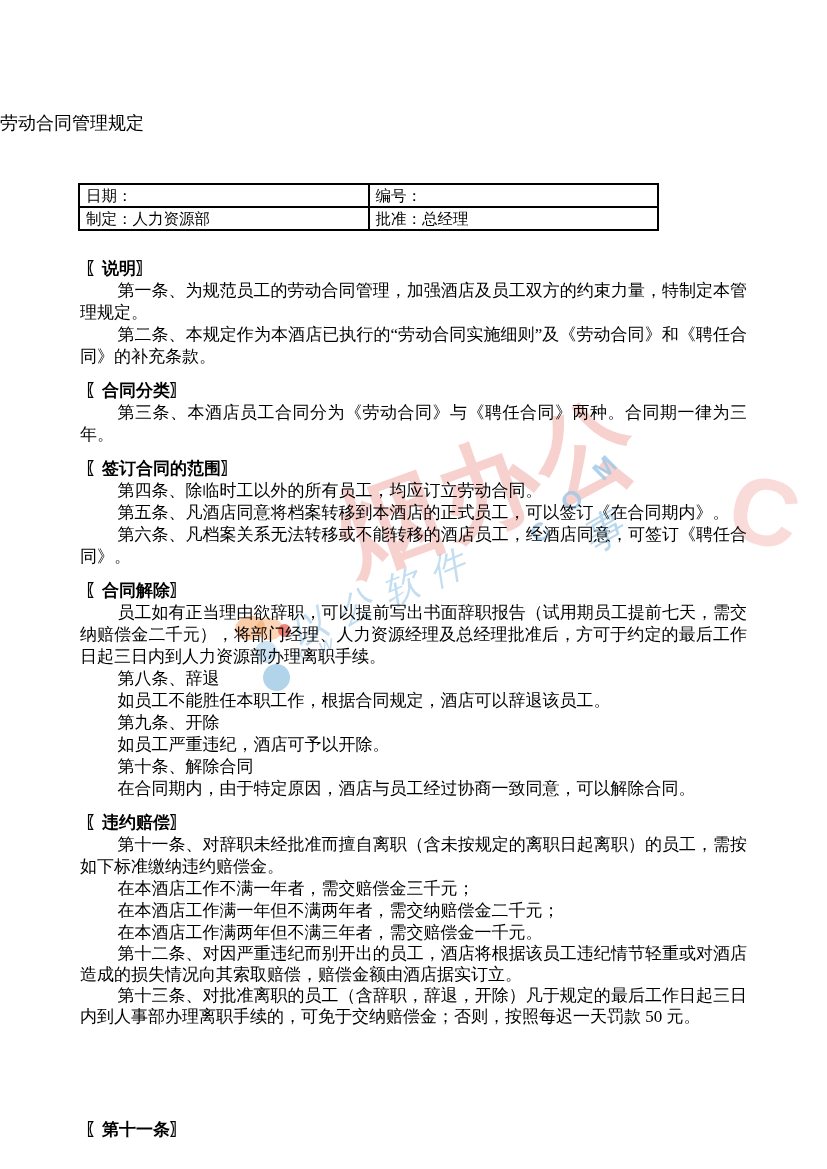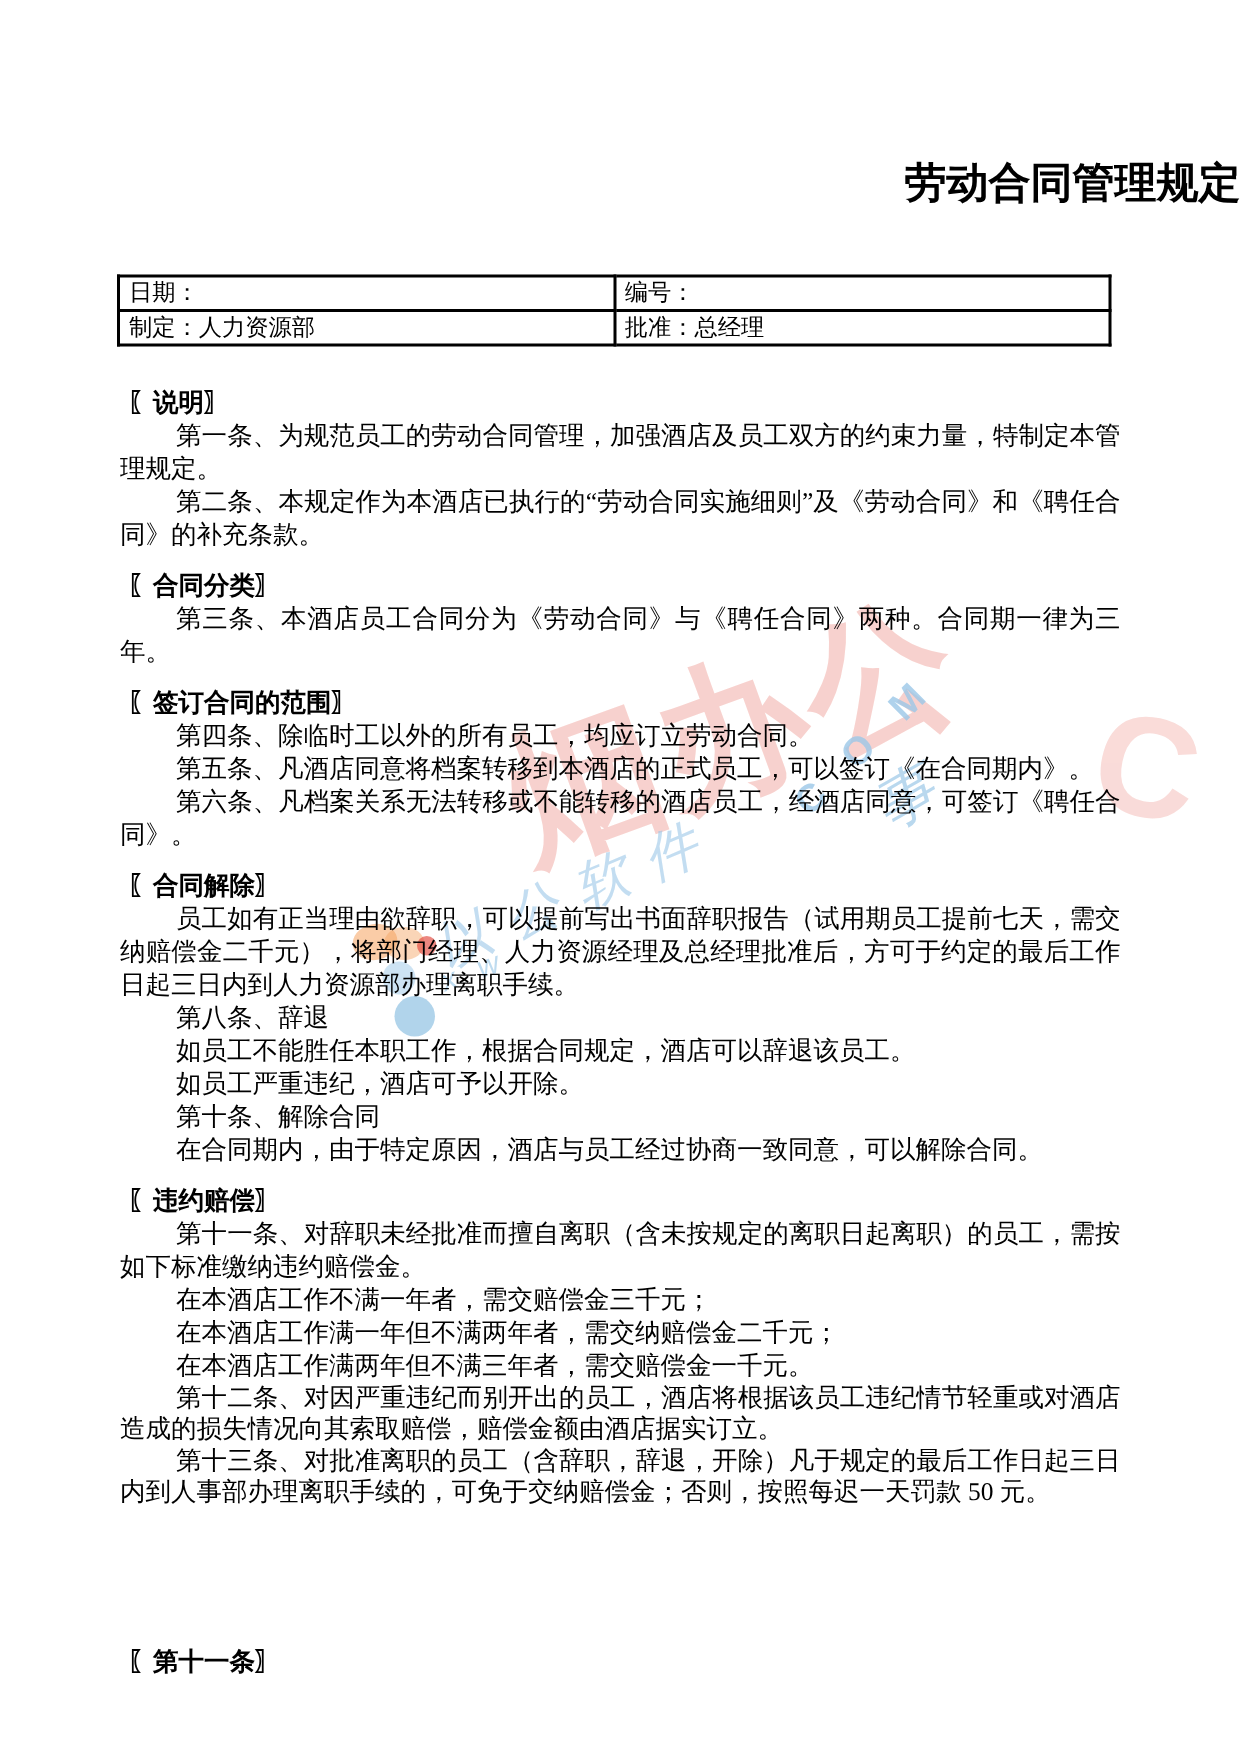--- a/index.html
+++ b/index.html
@@ -64,28 +64,28 @@
   .wm-orange2 { left: 256px; top: 618px; width: 27px; height: 22px; background: var(--wm-orange, #f5a25f); opacity: .45; }
   .wm-red    { left: 278px; top: 624px; width: 13px; height: 13px; background: var(--wm-red, #e2463c); opacity: .65; }
   .wm-lblue  { left: 255px; top: 641px; width: 22px; height: 22px; background: var(--wm-blue, #9cc8e8); opacity: .5; }
   .wm-dblue  { left: 263px; top: 664px; width: 27px; height: 27px; background: var(--wm-blue2, #7db7de); opacity: .6; }
 
   
   .doc { position: absolute; inset: 0; z-index: 1; }
 
   .doc-title {
     position: absolute; left: 0; right: 0; top: 104px;
-    text-align: right;
-    font-size: 28px; font-weight: bold;
+    text-align: left;
+    font-size: 18px; font-weight: normal;
     line-height: 38px;
   }
 
   .info-table {
     position: absolute; left: 78px; top: 183px;
-    width: 663px;
+    width: 581px;
     border-collapse: collapse;
     table-layout: fixed;
   }
   .info-table td {
     border: 2px solid #000000;
     width: 50%;
     height: 21px;
     font-size: 15.5px;
     line-height: 20px;
     padding: 0 0 0 6px;
@@ -155,20 +155,21 @@
         <div class="block heading">〖合同分类〗</div>
         <div class="block para">第三条、本酒店员工合同分为《劳动合同》与《聘任合同》两种。合同期一律为三年。</div>
         <div class="block heading">〖签订合同的范围〗</div>
         <div class="block para">第四条、除临时工以外的所有员工，均应订立劳动合同。</div>
         <div class="block para">第五条、凡酒店同意将档案转移到本酒店的正式员工，可以签订《在合同期内》。</div>
         <div class="block para">第六条、凡档案关系无法转移或不能转移的酒店员工，经酒店同意，可签订《聘任合同》。</div>
         <div class="block heading">〖合同解除〗</div>
         <div class="block para">员工如有正当理由欲辞职，可以提前写出书面辞职报告（试用期员工提前七天，需交纳赔偿金二千元），将部门经理、人力资源经理及总经理批准后，方可于约定的最后工作日起三日内到人力资源部办理离职手续。</div>
         <div class="block para">第八条、辞退</div>
         <div class="block para">如员工不能胜任本职工作，根据合同规定，酒店可以辞退该员工。</div>
+        <div class="block para">第九条、开除</div>
         <div class="block para">如员工严重违纪，酒店可予以开除。</div>
         <div class="block para">第十条、解除合同</div>
         <div class="block para">在合同期内，由于特定原因，酒店与员工经过协商一致同意，可以解除合同。</div>
         <div class="block heading">〖违约赔偿〗</div>
         <div class="block para">第十一条、对辞职未经批准而擅自离职（含未按规定的离职日起离职）的员工，需按如下标准缴纳违约赔偿金。</div>
         <div class="block para">在本酒店工作不满一年者，需交赔偿金三千元；</div>
         <div class="block para">在本酒店工作满一年但不满两年者，需交纳赔偿金二千元；</div>
         <div class="block para small">在本酒店工作满两年但不满三年者，需交赔偿金一千元。</div>
         <div class="block para small">第十二条、对因严重违纪而别开出的员工，酒店将根据该员工违纪情节轻重或对酒店造成的损失情况向其索取赔偿，赔偿金额由酒店据实订立。</div>
         <div class="block para small">第十三条、对批准离职的员工（含辞职，辞退，开除）凡于规定的最后工作日起三日内到人事部办理离职手续的，可免于交纳赔偿金；否则，按照每迟一天罚款 50 元。</div>

